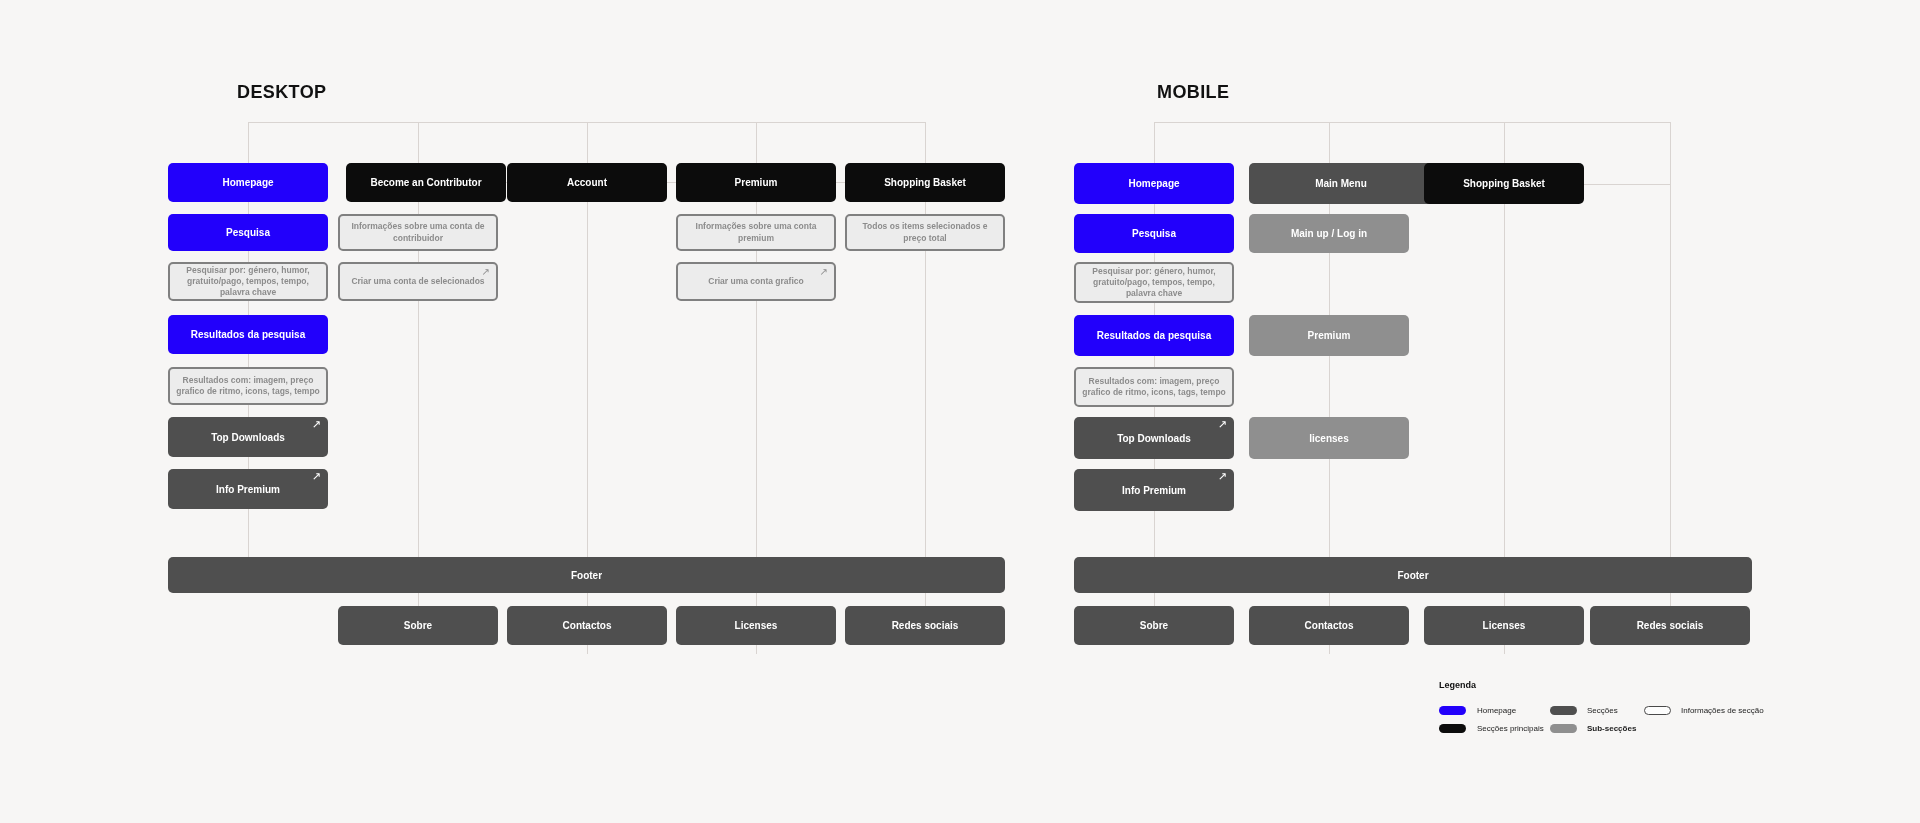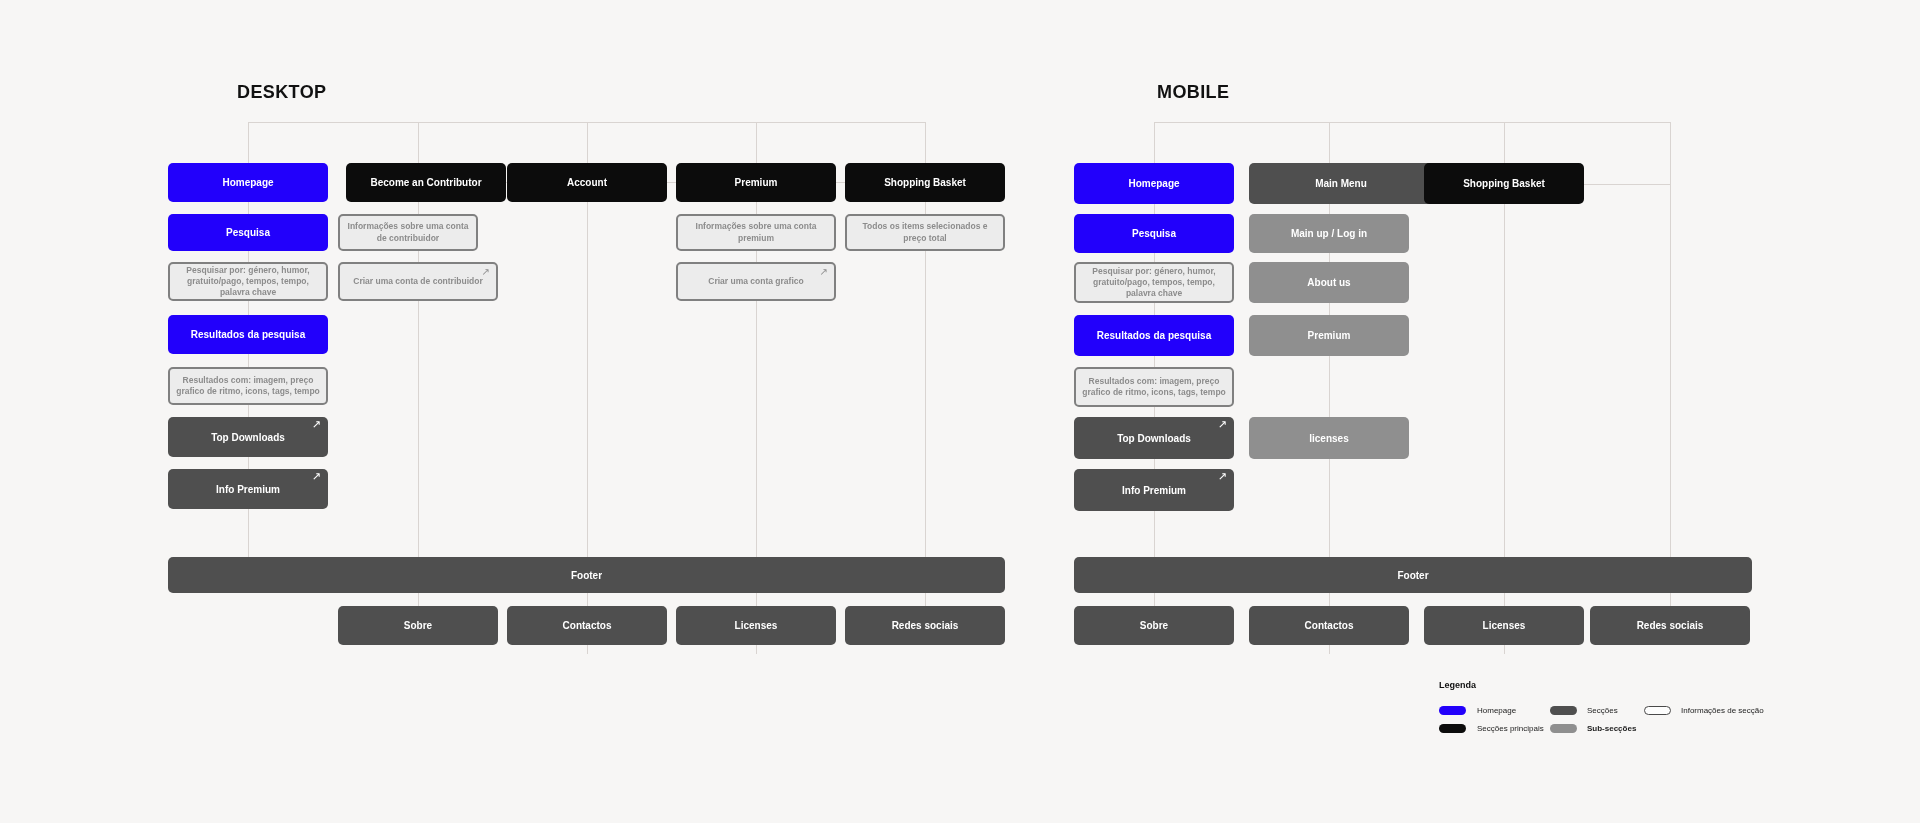--- a/index.html
+++ b/index.html
@@ -128,23 +128,23 @@
   <div class="box section" style="left:168px;top:417px;width:160px;height:40px;">
     <span>Top Downloads</span>
     <span class="arrow">↗</span>
   </div>
   <div class="box section" style="left:168px;top:469px;width:160px;height:40px;">
     <span>Info Premium</span>
     <span class="arrow">↗</span>
   </div>
 
   <div class="box primary" style="left:338px;top:163px;width:160px;height:39px;margin-left:8px;">Become an Contributor</div>
-  <div class="box info" style="left:338px;top:214px;width:140px;height:37px;">Informações sobre uma conta de contribuidor</div>
+  <div class="box info" style="left:338px;top:214px;width:160px;height:37px;">Informações sobre uma conta de contribuidor</div>
   <div class="box info" style="left:338px;top:262px;width:160px;height:39px;">
-    <span>Criar uma conta de contribuidor</span>
+    <span>Criar uma conta de selecionados</span>
     <span class="arrow">↗</span>
   </div>
 
   <div class="box primary" style="left:507px;top:163px;width:160px;height:39px;">Account</div>
 
   <div class="box primary" style="left:676px;top:163px;width:160px;height:39px;">Premium</div>
   <div class="box info" style="left:676px;top:214px;width:160px;height:37px;">Informações sobre uma conta premium</div>
   <div class="box info" style="left:676px;top:262px;width:160px;height:39px;">
     <span>Criar uma conta grafico</span>
     <span class="arrow">↗</span>
@@ -170,21 +170,20 @@
   <div class="box section" style="left:1074px;top:417px;width:160px;height:42px;">
     <span>Top Downloads</span>
     <span class="arrow">↗</span>
   </div>
   <div class="box section" style="left:1074px;top:469px;width:160px;height:42px;">
     <span>Info Premium</span>
     <span class="arrow">↗</span>
   </div>
 
   <div class="box subsection" style="left:1249px;top:214px;width:160px;height:39px;">Main up / Log in</div>
-  <div class="box subsection" style="left:1249px;top:262px;width:160px;height:41px;">About us</div>
   <div class="box subsection" style="left:1249px;top:315px;width:160px;height:41px;">Premium</div>
   <div class="box subsection" style="left:1249px;top:417px;width:160px;height:42px;">licenses</div>
 
   <div class="box section" style="left:1074px;top:557px;width:678px;height:36px;">Footer</div>
   <div class="box section" style="left:1074px;top:606px;width:160px;height:39px;">Sobre</div>
   <div class="box section" style="left:1249px;top:606px;width:160px;height:39px;">Contactos</div>
   <div class="box section" style="left:1424px;top:606px;width:160px;height:39px;">Licenses</div>
   <div class="box section" style="left:1590px;top:606px;width:160px;height:39px;">Redes sociais</div>
 
   <div class="legend">

